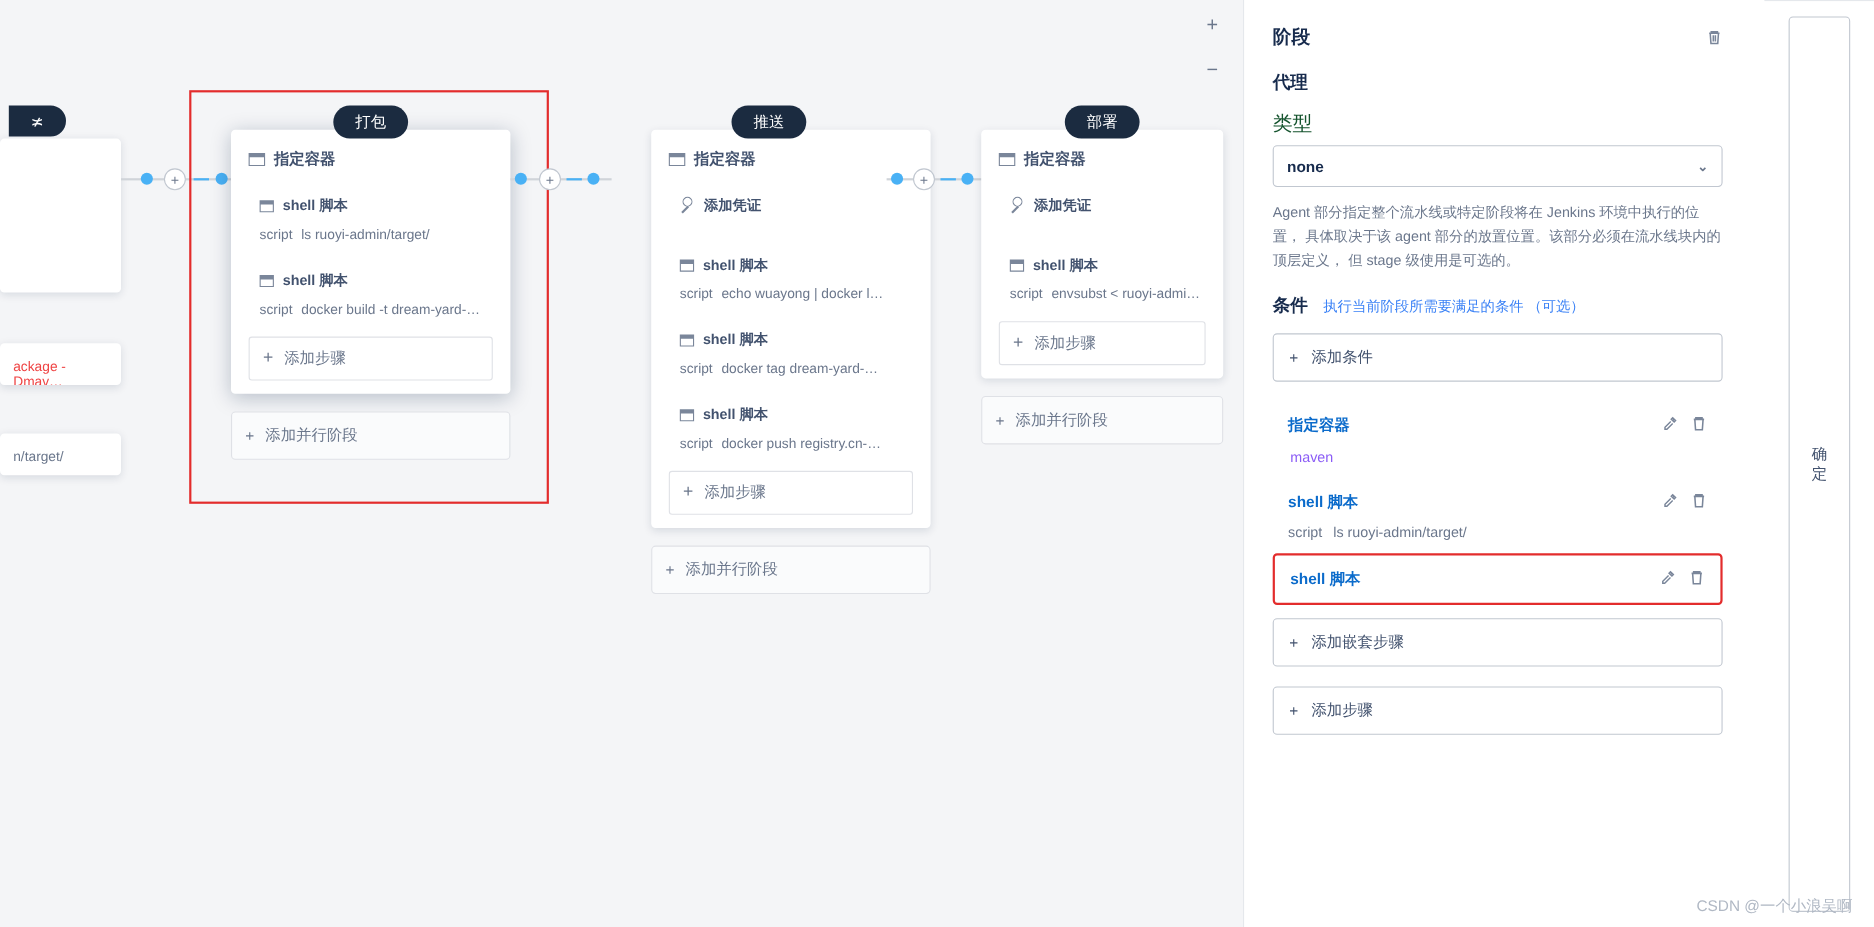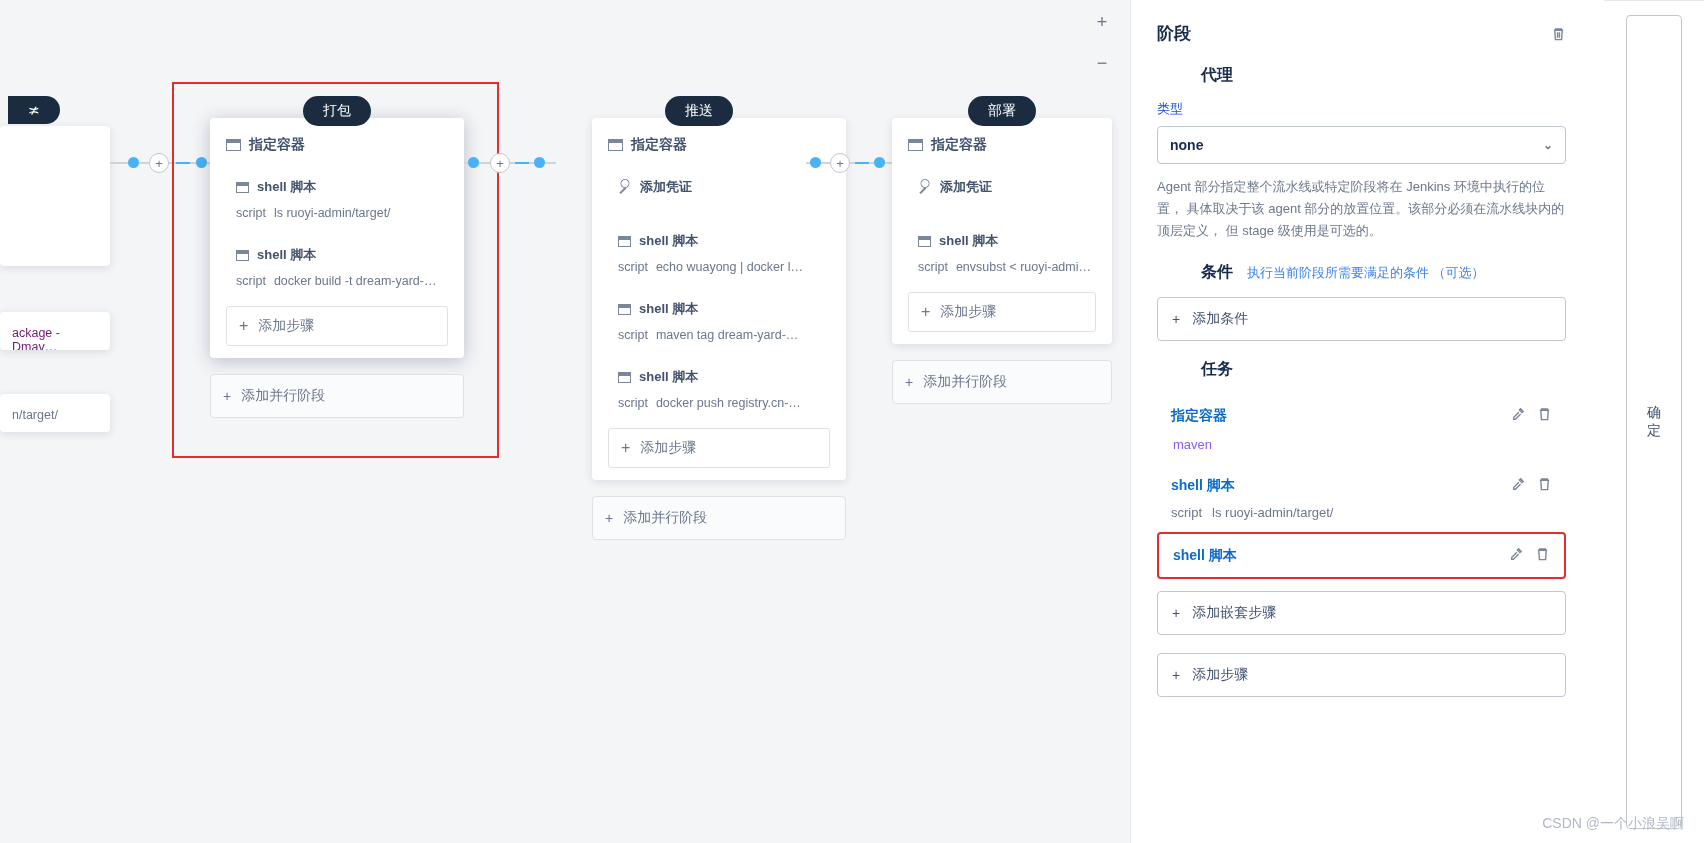--- a/index.html
+++ b/index.html
@@ -197,25 +197,24 @@
 }
 .trash-icon {
   width:15px;height:16px;color:#7a869a;cursor:pointer;
 }
 .trash-svg { width:15px;height:16px;stroke:#7a869a;fill:none;stroke-width:1.5; }
 .wrench-svg { width:14px;height:14px;stroke:#7a869a;fill:none;stroke-width:1.5; }
 .section-h {
   font-size: 16px;
   font-weight: 600;
   margin-bottom: 14px;
-  margin-left: 44px;
 }
 .section-h.with-desc { display:flex;align-items:baseline;gap:14px; }
 .section-desc { font-size:13px;color:#3b82f6;font-weight:400; }
-.label-sm { font-size:13px;color:#1d4ed8;margin-bottom:8px; }
+.label-sm { font-size:18px;color:#14532d;margin-bottom:8px; }
 .select {
   border:1px solid #c1c7d0;border-radius:4px;
   padding:10px 12px;
   display:flex;justify-content:space-between;align-items:center;
   font-size:14px;font-weight:600;color:#172b4d;
   cursor:pointer;
   margin-bottom:12px;
 }
 .chev { font-size:12px;color:#6b778c; }
 .help-text {
@@ -274,21 +273,21 @@
 
 <div class="canvas">
 
   <div class="zoom-controls">
     <span class="zoom-btn">+</span>
     <span class="zoom-btn">−</span>
   </div>
 
   <div class="stage-pill" style="left:8px;top:96px;transform:none;border-radius:0 18px 18px 0;">≭</div>
   <div class="truncate-card" style="left:0;top:126px;width:110px;height:140px;"></div>
-  <div class="truncate-card" style="left:0;top:312px;width:110px;height:38px;font-size:12.5px;color:#701a75;overflow:hidden;">ackage -Dmav…</div>
+  <div class="truncate-card" style="left:0;top:312px;width:110px;height:38px;font-size:12.5px;color:#ef4444;overflow:hidden;">ackage -Dmav…</div>
   <div class="truncate-card" style="left:0;top:394px;width:110px;height:38px;font-size:12.5px;color:#6b778c;overflow:hidden;">n/target/</div>
 
   <div class="connector" style="left:110px;top:162px;width:100px;"></div>
   <div class="dot" style="left:128px;top:157px;"></div>
   <div class="plus-circle" style="left:149px;top:153px;">+</div>
   <div class="dash" style="left:176px;top:162px;"></div>
   <div class="dot" style="left:196px;top:157px;"></div>
 
   <div class="stage" style="left:210px;top:118px;">
     <div class="stage-pill">打包</div>
@@ -347,21 +346,21 @@
             <span class="window-icon small"></span>
             <span>shell 脚本</span>
           </div>
         <div class="step-script"><span class="lbl">script</span><span>echo wuayong | docker l…</span></div>
       </div>
       <div class="step-block">
         <div class="step-head">
             <span class="window-icon small"></span>
             <span>shell 脚本</span>
           </div>
-        <div class="step-script"><span class="lbl">script</span><span>maven tag dream-yard-…</span></div>
+        <div class="step-script"><span class="lbl">script</span><span>docker tag dream-yard-…</span></div>
       </div>
       <div class="step-block">
         <div class="step-head">
             <span class="window-icon small"></span>
             <span>shell 脚本</span>
           </div>
         <div class="step-script"><span class="lbl">script</span><span>docker push registry.cn-…</span></div>
       </div>
       <div class="add-btn">
           <span class="plus">+</span>
@@ -434,21 +433,20 @@
 
     <div class="section-h with-desc">
       <span>条件</span>
       <span class="section-desc">执行当前阶段所需要满足的条件 （可选）</span>
     </div>
     <div class="panel-add-btn">
       <span>+</span>
         <span>添加条件</span>
     </div>
 
-    <div class="section-h">任务</div>
 
     <div class="tasks-wrapper">
       <div class="task-item">
         <div class="task-title">
           <span>指定容器</span>
           <span class="task-actions">
             <span><svg class="wrench-svg" viewBox="0 0 16 16">
                   <path d="M13 3l-2.5 2.5M11 2l3 3-1.5 1.5-3-3zM9 6l-6 6v2h2l6-6"></path>
                 </svg></span>
             <span><svg class="trash-svg" viewBox="0 0 16 16">

